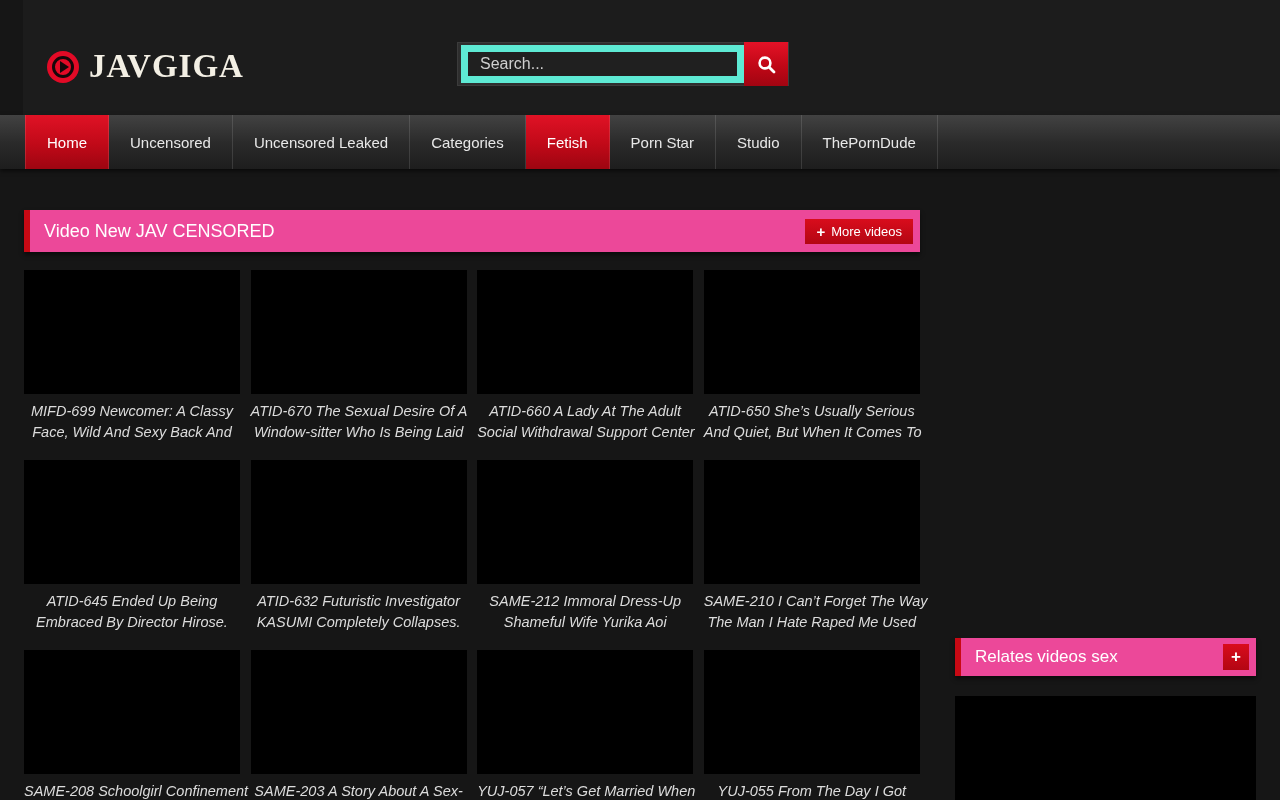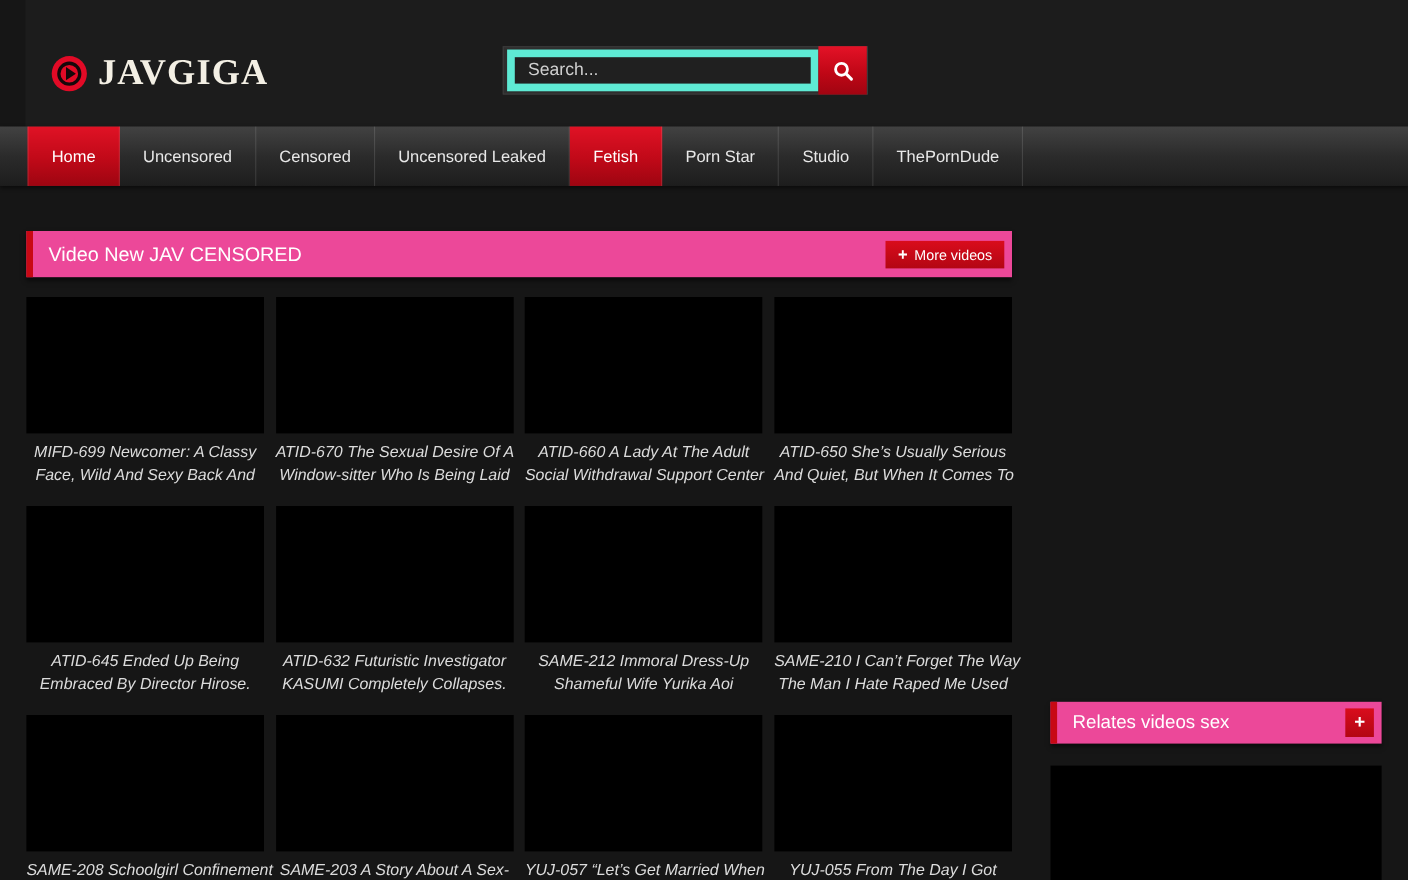--- a/index.html
+++ b/index.html
@@ -89,22 +89,22 @@
         <circle cx="8" cy="8" r="5.4" fill="none" stroke="#ffffff" stroke-width="2.6"></circle>
         <line x1="12.2" y1="12.2" x2="17" y2="17" stroke="#ffffff" stroke-width="2.8" stroke-linecap="round"></line>
       </svg>
     </button>
   </div>
 </div>
 
 <div class="nav">
   <a class="nav-item first active">Home</a>
   <a class="nav-item">Uncensored</a>
-  <a class="nav-item">Censored</a>
   <a class="nav-item">Uncensored Leaked</a>
+  <a class="nav-item">Categories</a>
   <a class="nav-item active">Fetish</a>
   <a class="nav-item">Porn Star</a>
   <a class="nav-item">Studio</a>
   <a class="nav-item">ThePornDude</a>
 </div>
 
 <div class="section-bar main-bar">
   <span class="section-title">Video New JAV CENSORED</span>
   <button class="more-btn">
     <span class="plus">+</span>

